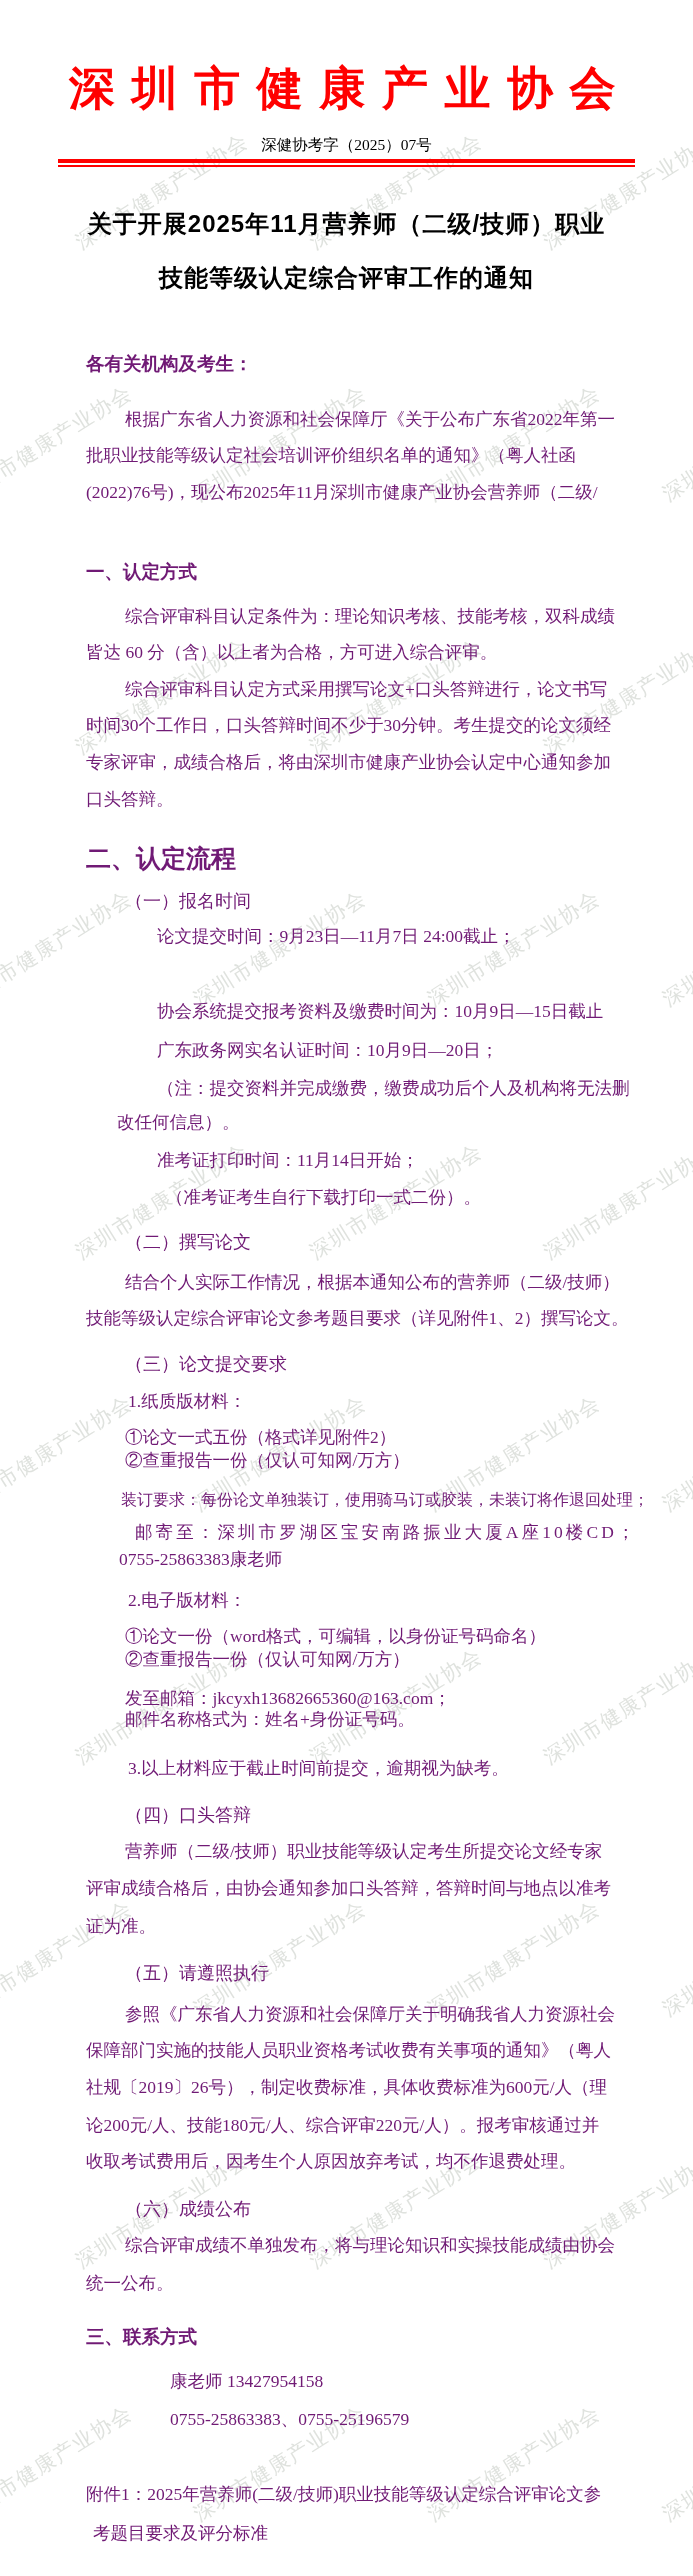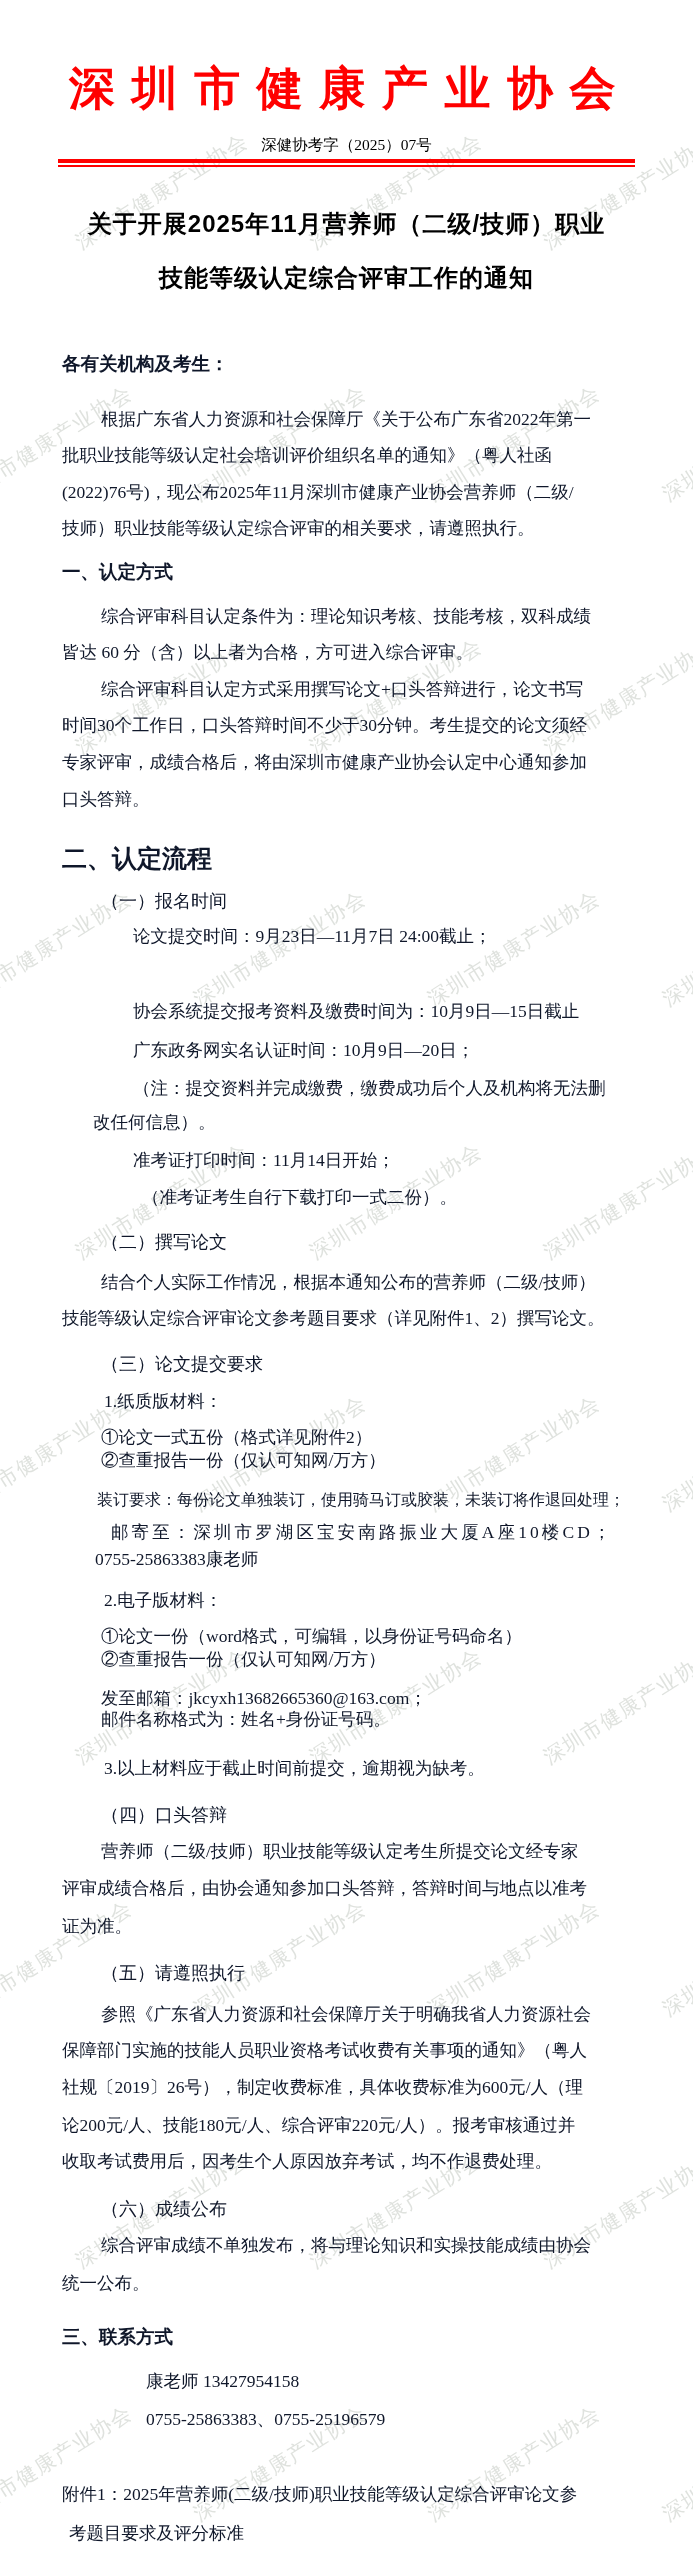--- a/index.html
+++ b/index.html
@@ -51,21 +51,21 @@
     letter-spacing:1px;color:#000;z-index:2;
     font-family:"Liberation Sans", sans-serif;
   }
   .t1{top:208px;}
   .t2{top:262px;}
   
   #body-layer{position:absolute;inset:0;z-index:2;}
   .bline{
     position:absolute;
     font-size:17.5px;line-height:1.25;
-    white-space:pre;color:#0f172a;
+    white-space:pre;color:#701a75;margin-left:24px;
   }
   .sans{font-family:"Liberation Sans", sans-serif;}
 </style>
 </head>
 <body>
 
 <div class="page">
 
   <div id="wm-layer">
       <span class="wm" style="left: -46px; top: -20.6px;">深圳市健康产业协会</span>
@@ -115,21 +115,20 @@
   <div class="rule rule-thin"></div>
 
   <div class="title t1">关于开展2025年11月营养师（二级/技师）职业</div>
   <div class="title t2">技能等级认定综合评审工作的通知</div>
 
   <div id="body-layer">
       <div class="bline sans" style="left: 62px; top: 352px; font-size: 18.5px; font-weight: bold;">各有关机构及考生：</div>
       <div class="bline" style="left: 101px; top: 409px;">根据广东省人力资源和社会保障厅《关于公布广东省2022年第一</div>
       <div class="bline" style="left: 62px; top: 445px;">批职业技能等级认定社会培训评价组织名单的通知》（粤人社函</div>
       <div class="bline" style="left: 62px; top: 482px;">(2022)76号)，现公布2025年11月深圳市健康产业协会营养师（二级/</div>
-      <div class="bline" style="left: 62px; top: 518px;">技师）职业技能等级认定综合评审的相关要求，请遵照执行。</div>
       <div class="bline sans" style="left: 62px; top: 560px; font-size: 18.5px; font-weight: bold;">一、认定方式</div>
       <div class="bline" style="left: 101px; top: 606px;">综合评审科目认定条件为：理论知识考核、技能考核，双科成绩</div>
       <div class="bline" style="left: 62px; top: 642px;">皆达 60 分（含）以上者为合格，方可进入综合评审。</div>
       <div class="bline" style="left: 101px; top: 679px;">综合评审科目认定方式采用撰写论文+口头答辩进行，论文书写</div>
       <div class="bline" style="left: 62px; top: 715px;">时间30个工作日，口头答辩时间不少于30分钟。考生提交的论文须经</div>
       <div class="bline" style="left: 62px; top: 752px;">专家评审，成绩合格后，将由深圳市健康产业协会认定中心通知参加</div>
       <div class="bline" style="left: 62px; top: 789px;">口头答辩。</div>
       <div class="bline sans" style="left: 62px; top: 843px; font-size: 25px; font-weight: bold;">二、认定流程</div>
       <div class="bline" style="left: 101px; top: 890px; font-size: 18px;">（一）报名时间</div>
       <div class="bline" style="left: 133px; top: 926px;">论文提交时间：9月23日—11月7日 24:00截止；</div>

